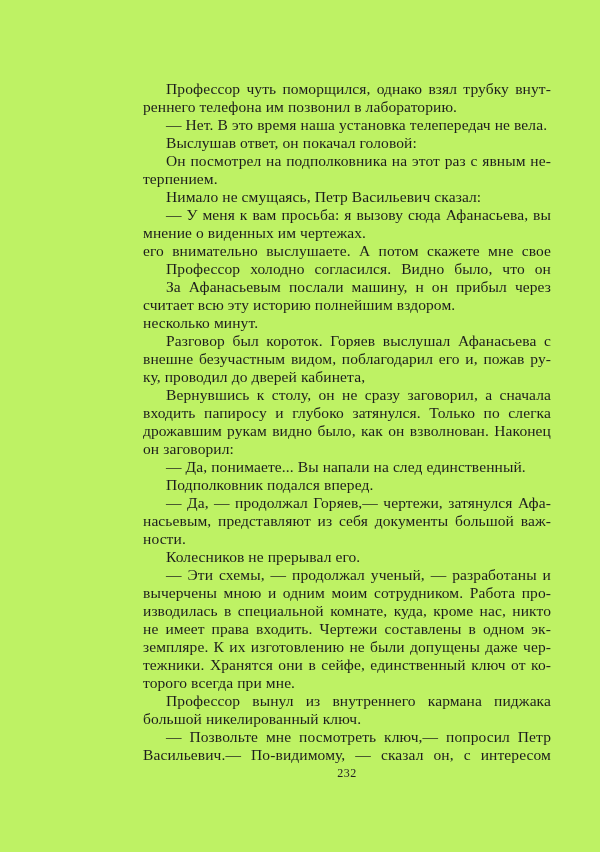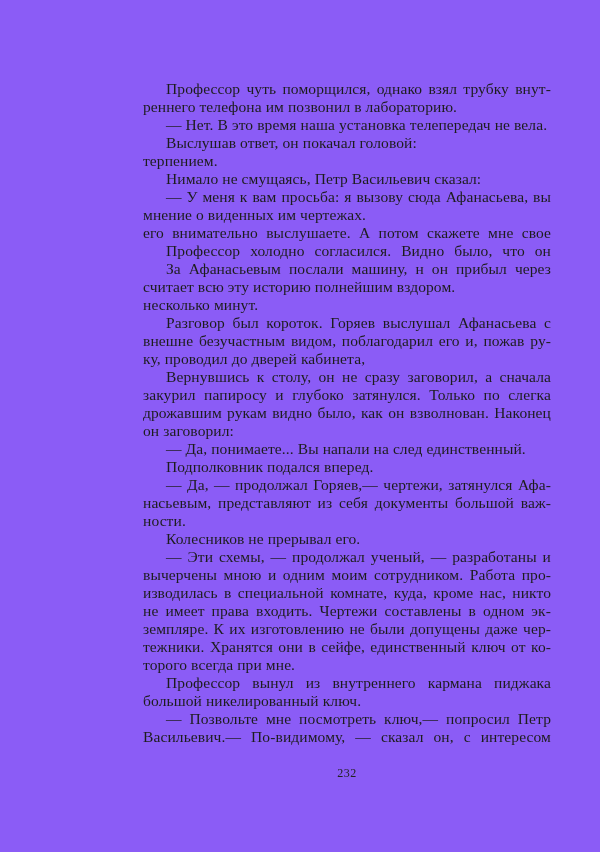--- a/index.html
+++ b/index.html
@@ -9,21 +9,21 @@
   body {
     width: 600px;
     height: 852px;
     overflow: hidden;
     background: #fdfdfd;
   }
   .book-page {
     position: relative;
     width: 600px;
     height: 852px;
-    background: #8b5cf6;
+    background: #bef264;
     font-family: "Liberation Serif", "DejaVu Serif", serif;
     color: #1d1d1d;
   }
   .text-block {
     position: absolute;
     left: 143px;
     top: 80px;
     width: 408px;
     font-size: 15.5px;
     line-height: 18px;
@@ -57,34 +57,35 @@
 </style>
 </head>
 <body>
 
 <div class="book-page">
   <div class="text-block">
       <div class="line justify indent">Профессор чуть поморщился, однако взял трубку внут-</div>
       <div class="line left">реннего телефона им позвонил в лабораторию.</div>
       <div class="line left indent">— Нет. В это время наша установка телепередач не вела.</div>
       <div class="line left indent">Выслушав ответ, он покачал головой:</div>
+      <div class="line justify indent">Он посмотрел на подполковника на этот раз с явным не-</div>
       <div class="line left">терпением.</div>
       <div class="line left indent">Нимало не смущаясь, Петр Васильевич сказал:</div>
       <div class="line justify indent">— У меня к вам просьба: я вызову сюда Афанасьева, вы</div>
       <div class="line left">мнение о виденных им чертежах.</div>
       <div class="line justify">его внимательно выслушаете. А потом скажете мне свое</div>
       <div class="line justify indent">Профессор холодно согласился. Видно было, что он</div>
       <div class="line justify indent">За Афанасьевым послали машину, н он прибыл через</div>
       <div class="line left">считает всю эту историю полнейшим вздором.</div>
       <div class="line left">несколько минут.</div>
       <div class="line justify indent">Разговор был короток. Горяев выслушал Афанасьева с</div>
       <div class="line justify">внешне безучастным видом, поблагодарил его и, пожав ру-</div>
       <div class="line left">ку, проводил до дверей кабинета,</div>
       <div class="line justify indent">Вернувшись к столу, он не сразу заговорил, а сначала</div>
-      <div class="line justify">закурил папиросу и глубоко затянулся. Только по слегка</div>
+      <div class="line justify">входить папиросу и глубоко затянулся. Только по слегка</div>
       <div class="line justify">дрожавшим рукам видно было, как он взволнован. Наконец</div>
       <div class="line left">он заговорил:</div>
       <div class="line left indent">— Да, понимаете... Вы напали на след единственный.</div>
       <div class="line left indent">Подполковник подался вперед.</div>
       <div class="line justify indent">— Да, — продолжал Горяев,— чертежи, затянулся Афа-</div>
       <div class="line justify">насьевым, представляют из себя документы большой важ-</div>
       <div class="line left">ности.</div>
       <div class="line left indent">Колесников не прерывал его.</div>
       <div class="line justify indent">— Эти схемы, — продолжал ученый, — разработаны и</div>
       <div class="line justify">вычерчены мною и одним моим сотрудником. Работа про-</div>

